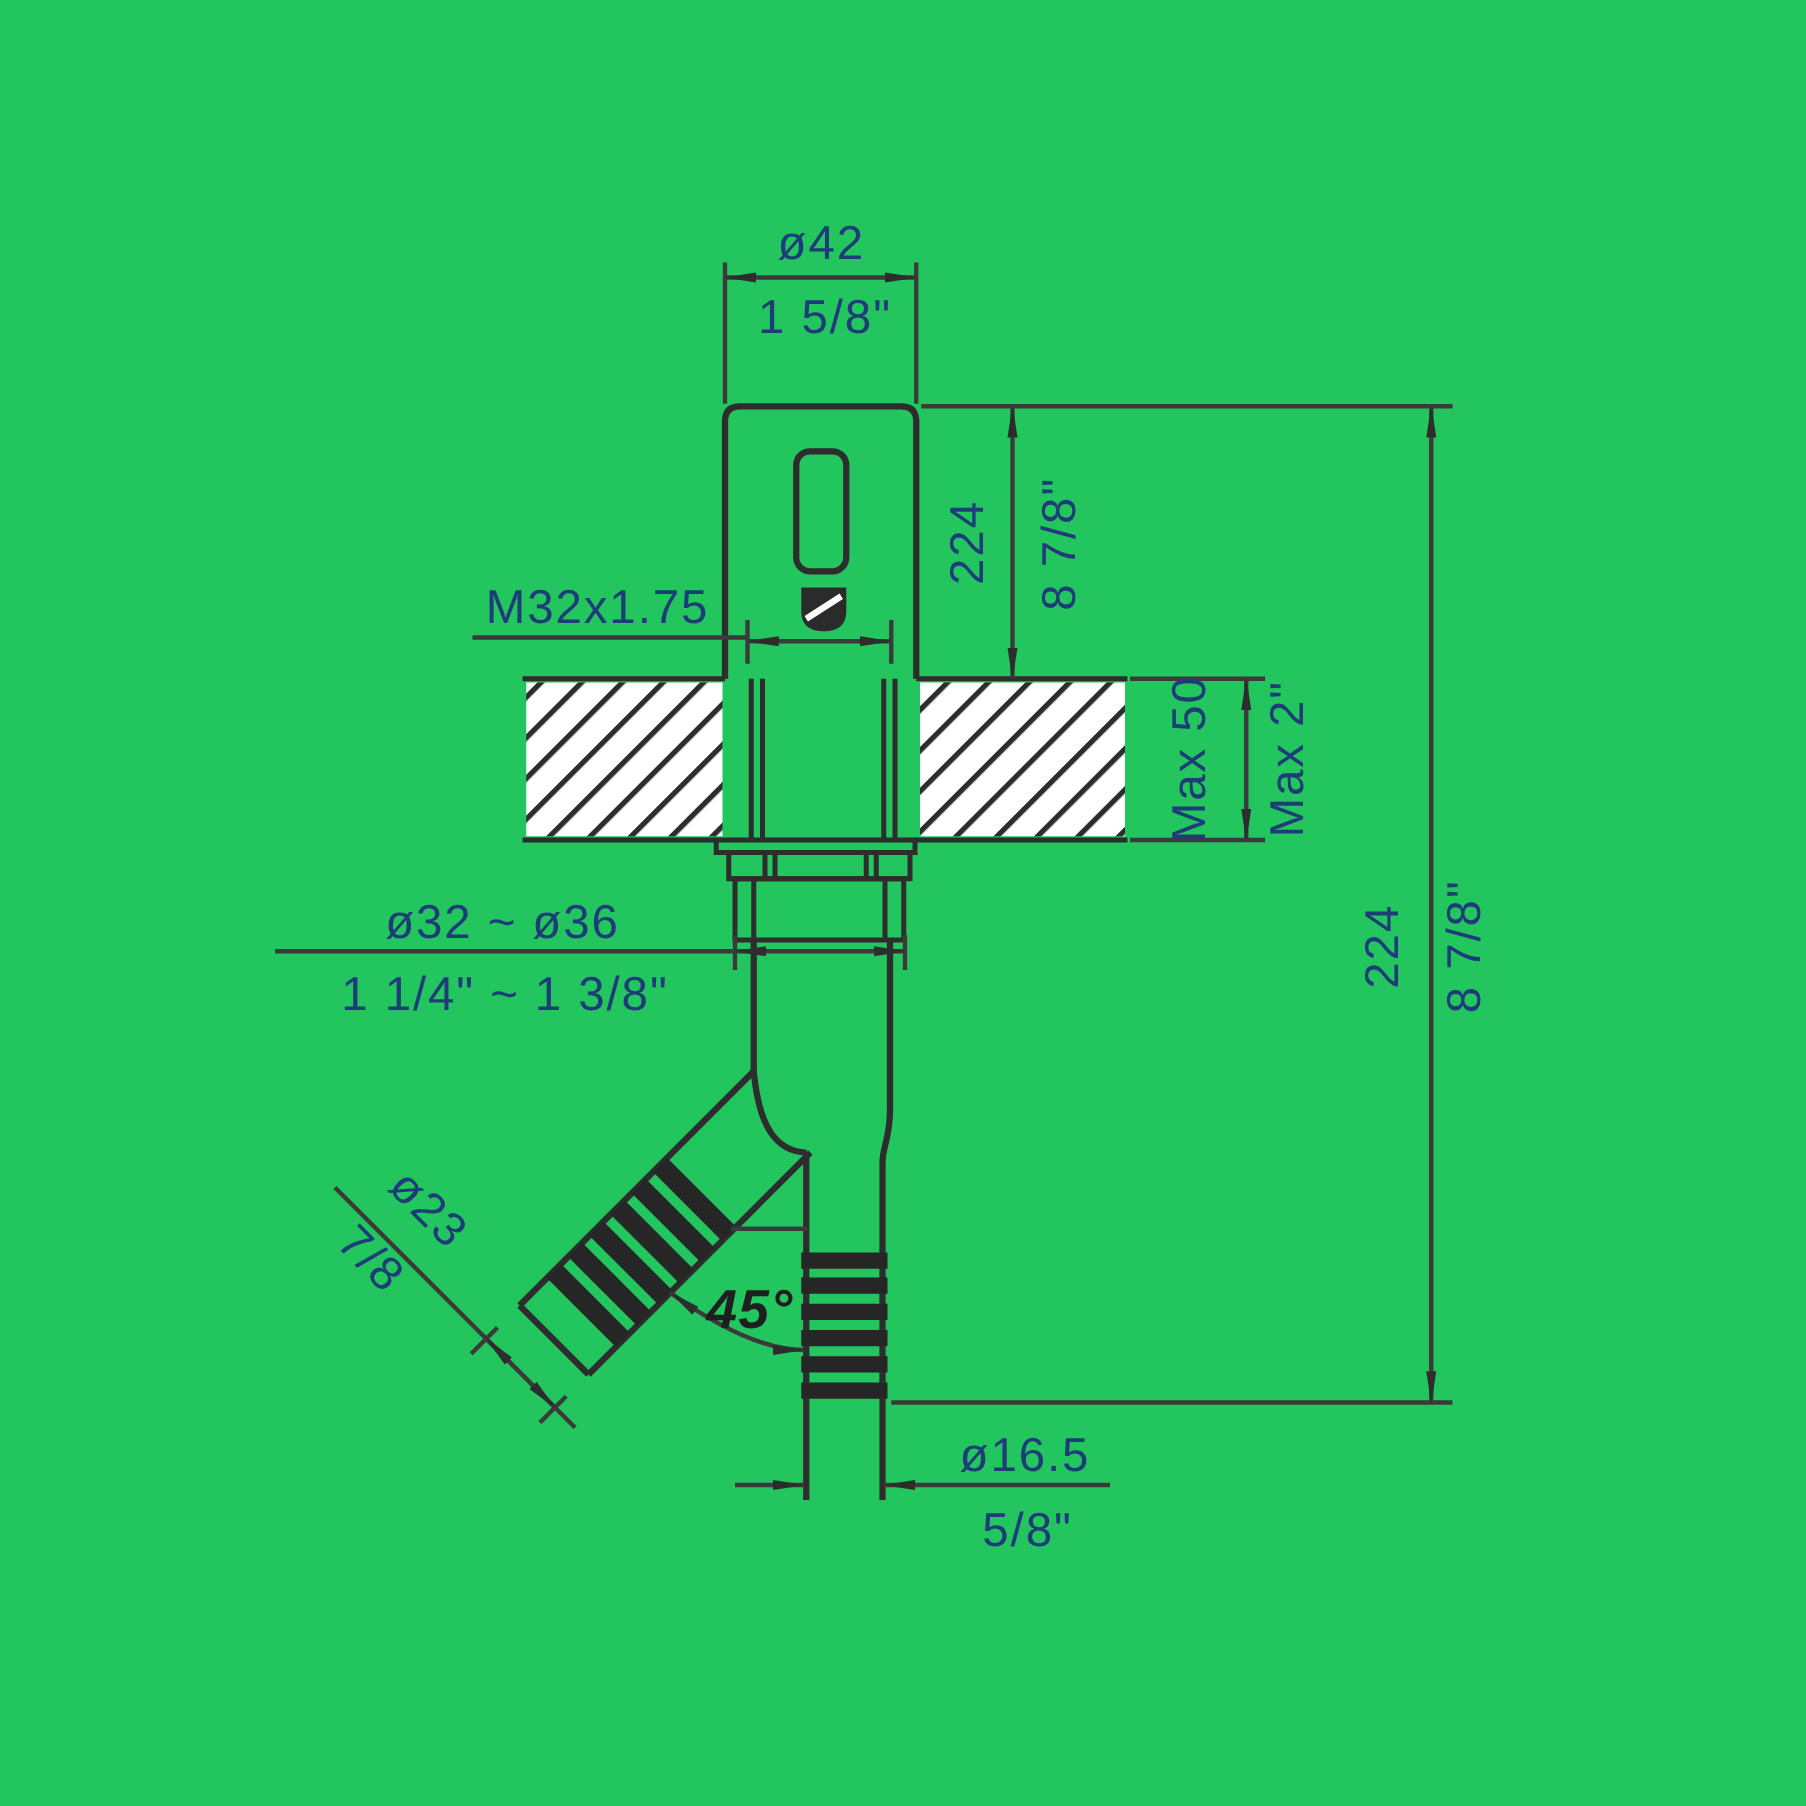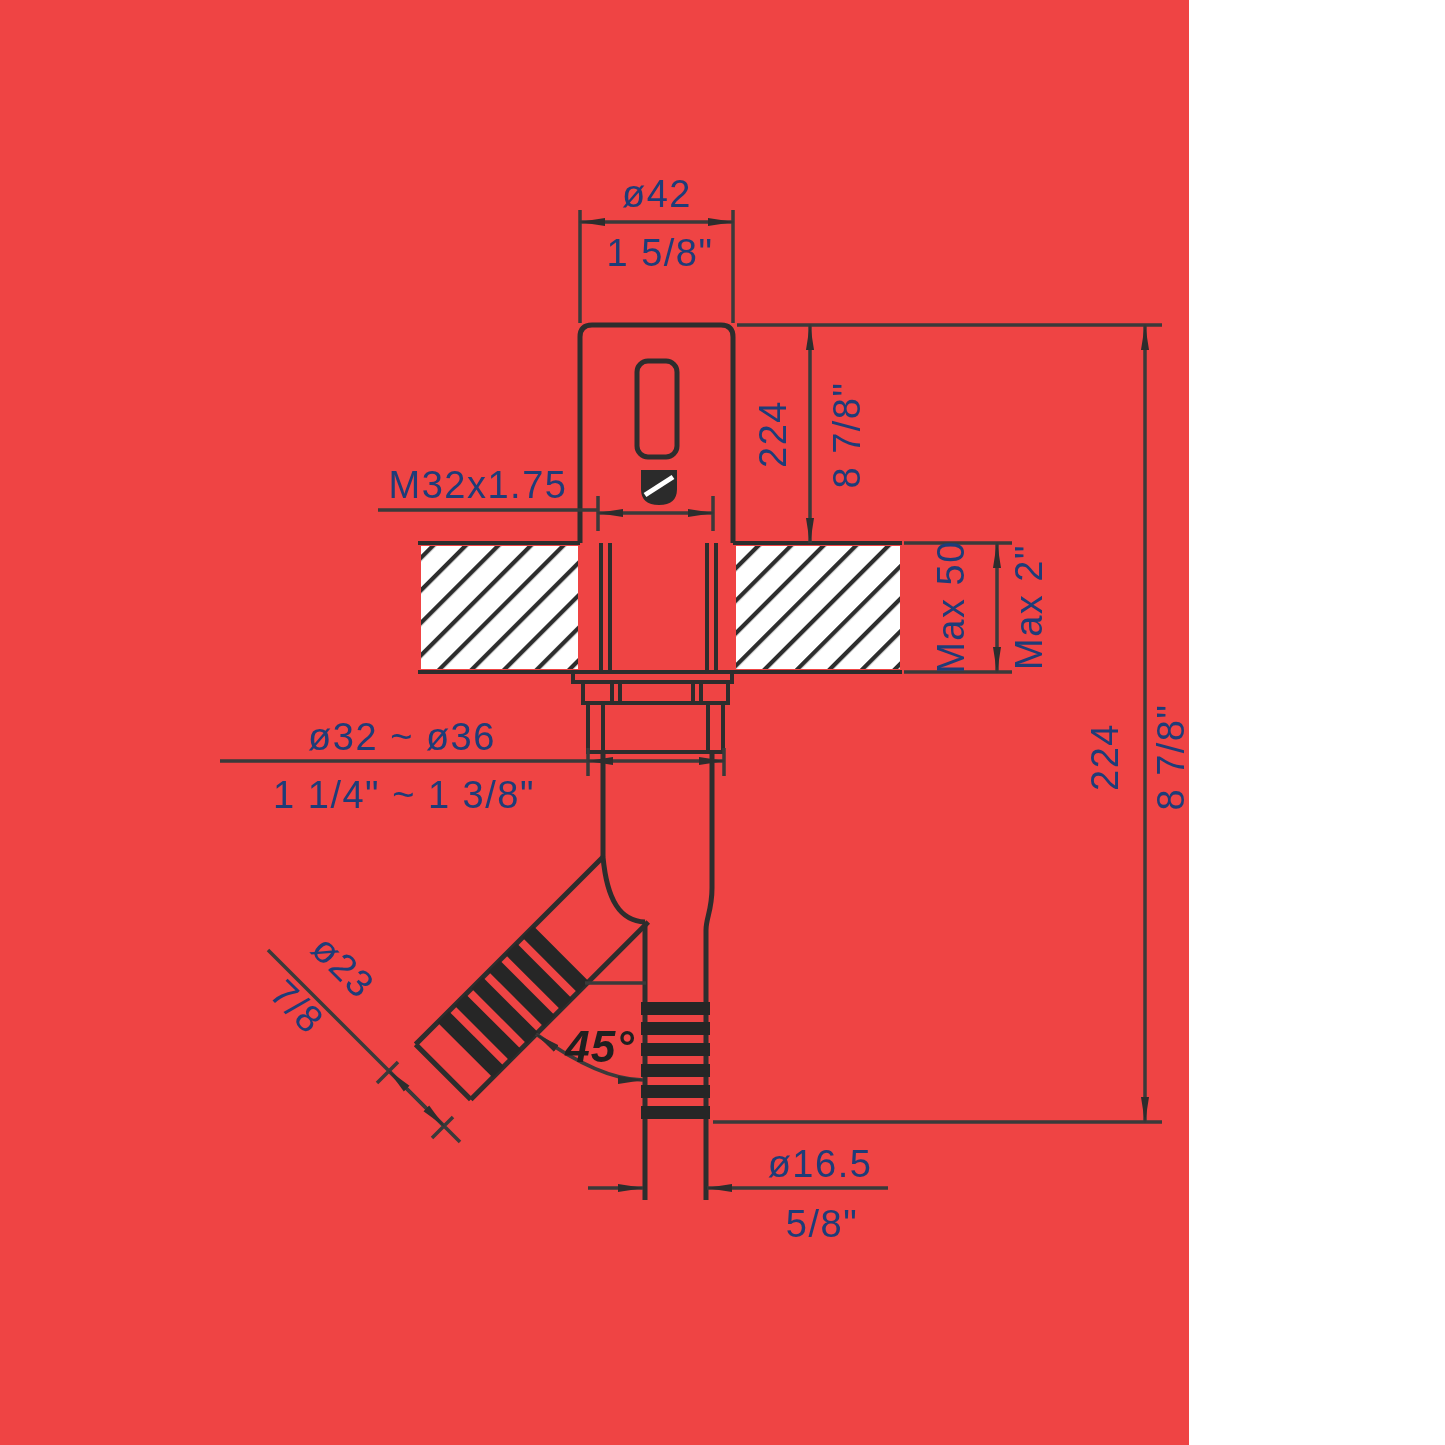--- a/index.html
+++ b/index.html
@@ -1,16 +1,16 @@
 <!DOCTYPE html>
 <html><head>
 <meta charset="utf-8">
 <style>
   html,body{margin:0;padding:0;background:#ffffff;}
-  .canvas{position:relative;width:1189px;height:1445px;background:#ef4444;overflow:hidden;}
+  .canvas{position:relative;width:1445px;height:1445px;background:#22c55e;overflow:hidden;}
   svg{position:absolute;left:0;top:0;}
   .obj{stroke:#2d2d2d;stroke-width:5;fill:none;}
   .obj-thin{stroke:#2d2d2d;stroke-width:4;fill:none;}
   .dim{stroke:#3a3a3a;stroke-width:3.5;fill:none;}
   .fillDark{fill:#262626;stroke:none;}
   text.dim-text{fill:#1e3c78;font-family:"Liberation Sans", sans-serif;font-size:38px;letter-spacing:1.5px;}
   text.ang-text{fill:#1f1f1f;font-family:"Liberation Sans", sans-serif;font-size:44px;font-weight:bold;font-style:italic;letter-spacing:1px;}
 </style>
 </head>
 <body>

